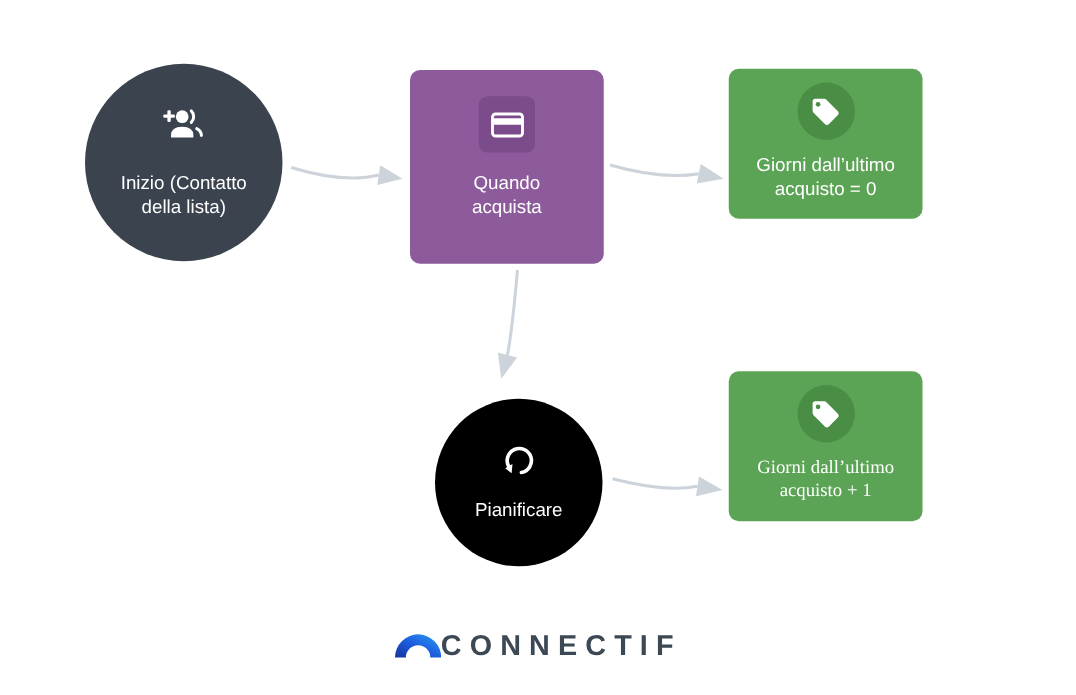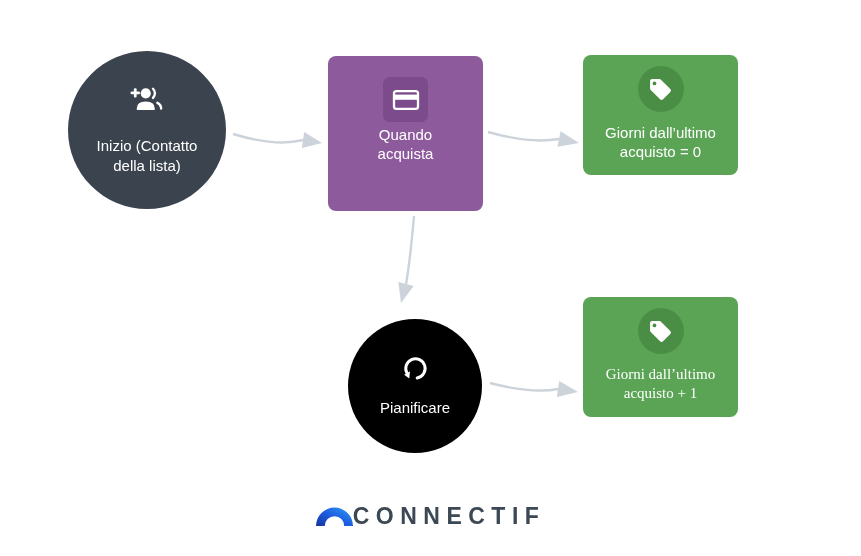--- a/index.html
+++ b/index.html
@@ -37,21 +37,21 @@
   }
   #node-start .node-label { max-width: 122px; }
 
   
   #node-trigger {
     left: 328px; top: 56px;
     width: 155px; height: 155px;
     border-radius: 8px;
     background: #8d5a9c;
     padding-top: 21px;
-    gap: 3px;
+    gap: 15px;
   }
   #node-trigger .node-label { max-width: 90px; }
   .badge-square {
     width: 45px; height: 45px;
     border-radius: 7px;
     background: #7c4b8b;
     display: flex; align-items: center; justify-content: center;
   }
 
   

